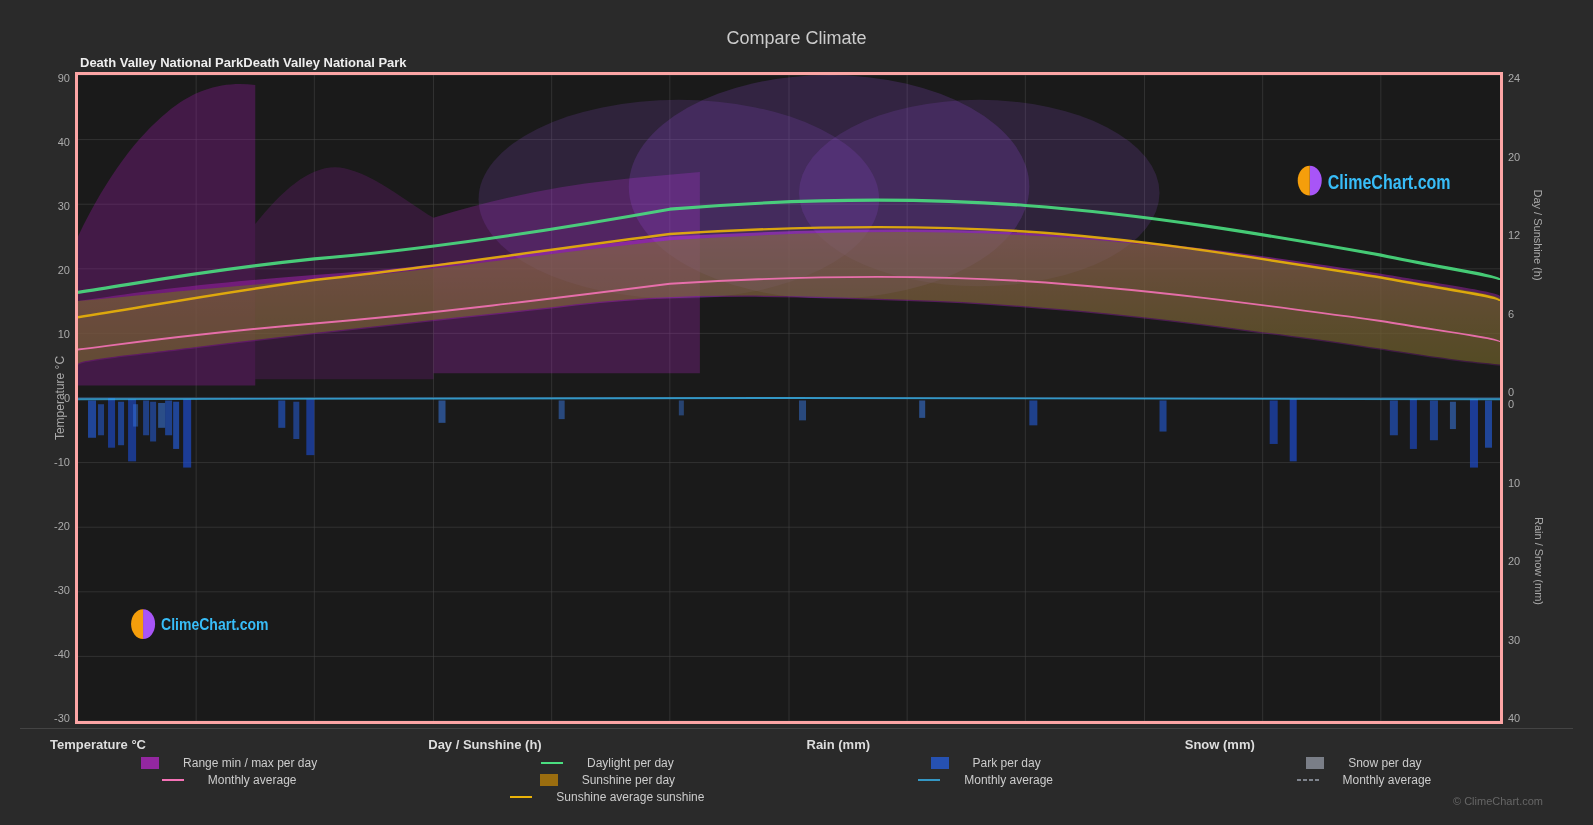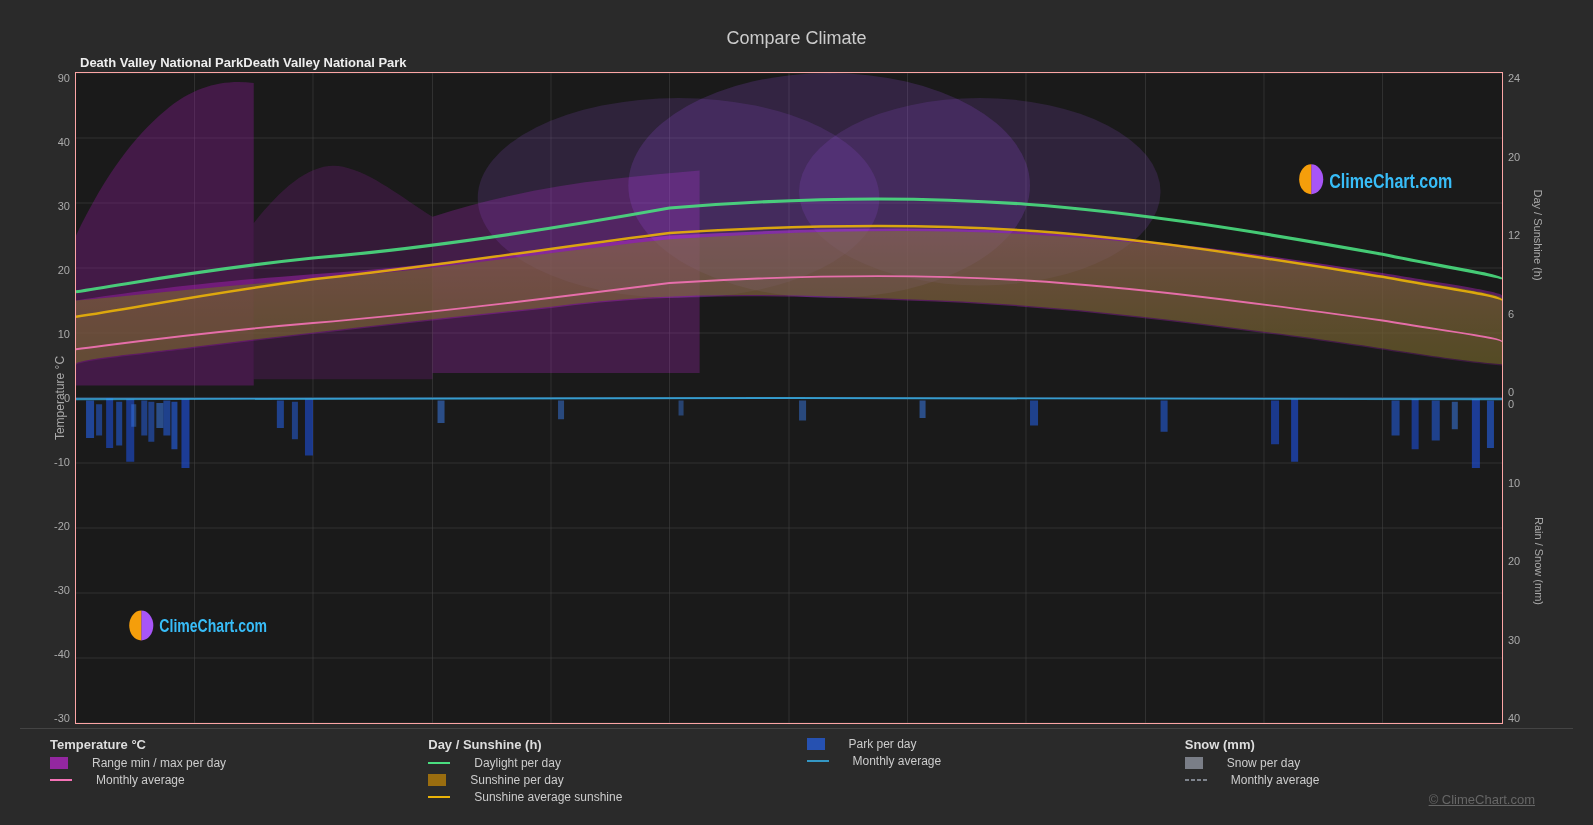--- a/index.html
+++ b/index.html
@@ -38,21 +38,21 @@
       padding-right: 5px;
       font-size: 11px;
       color: #aaa;
       position: relative;
     }
 
     .chart-main {
       flex: 1;
       position: relative;
       background: #1e1e1e;
-      border: 1px solid #fca5a5;
+      border: 3px solid #fca5a5;
       overflow: hidden;
       text-align: center;
     }
 
     .chart-top-labels {
       display: flex;
       justify-content: flex-start;
       padding: 0 60px;
       margin-bottom: 2px;
     }
@@ -94,20 +94,21 @@
       font-weight: bold;
       color: #ddd;
       margin-bottom: 4px;
     }
 
     .legend-item {
       display: flex;
       align-items: center;
       gap: 24px;
       margin-bottom: 3px;
+      justify-content: center;
     }
   </style>
 </head>
 <body>
 
 <div class="page-container">
 
   <div class="page-title">Compare Climate</div>
 
   <div class="chart-top-labels">
@@ -306,20 +307,21 @@
       </div>
       <div class="legend-item">
         <svg width="22" height="4">
           <line x1="0" y1="2" x2="22" y2="2" stroke="#eab308" stroke-width="2"></line>
         </svg>
         <span>Sunshine average sunshine</span>
       </div>
     </div>
 
     <div>
+      <div class="legend-section-title">Rain (mm)</div>
       <div class="legend-item">
         <svg width="18" height="12">
           <rect x="0" y="0" width="18" height="12" fill="#2563eb" opacity="0.7"></rect>
         </svg>
         <span>Park per day</span>
       </div>
       <div class="legend-item">
         <svg width="22" height="4">
           <line x1="0" y1="2" x2="22" y2="2" stroke="#38bdf8" stroke-width="1.5"></line>
         </svg>
@@ -334,18 +336,18 @@
           <rect x="0" y="0" width="18" height="12" fill="#9ca3af" opacity="0.7"></rect>
         </svg>
         <span>Snow per day</span>
       </div>
       <div class="legend-item">
         <svg width="22" height="4">
           <line x1="0" y1="2" x2="22" y2="2" stroke="#9ca3af" stroke-width="1.5" stroke-dasharray="4,2"></line>
         </svg>
         <span>Monthly average</span>
       </div>
-      <div style="position:absolute;bottom:0;right:8px;font-size:13px;color:#666;text-decoration:underline;">© ClimeChart.com</div>
+      <div style="position:absolute;bottom:0;right:0;font-size:11px;color:#666;">© ClimeChart.com</div>
     </div>
 
   </div>
 
 </div>
 
 </body></html>

